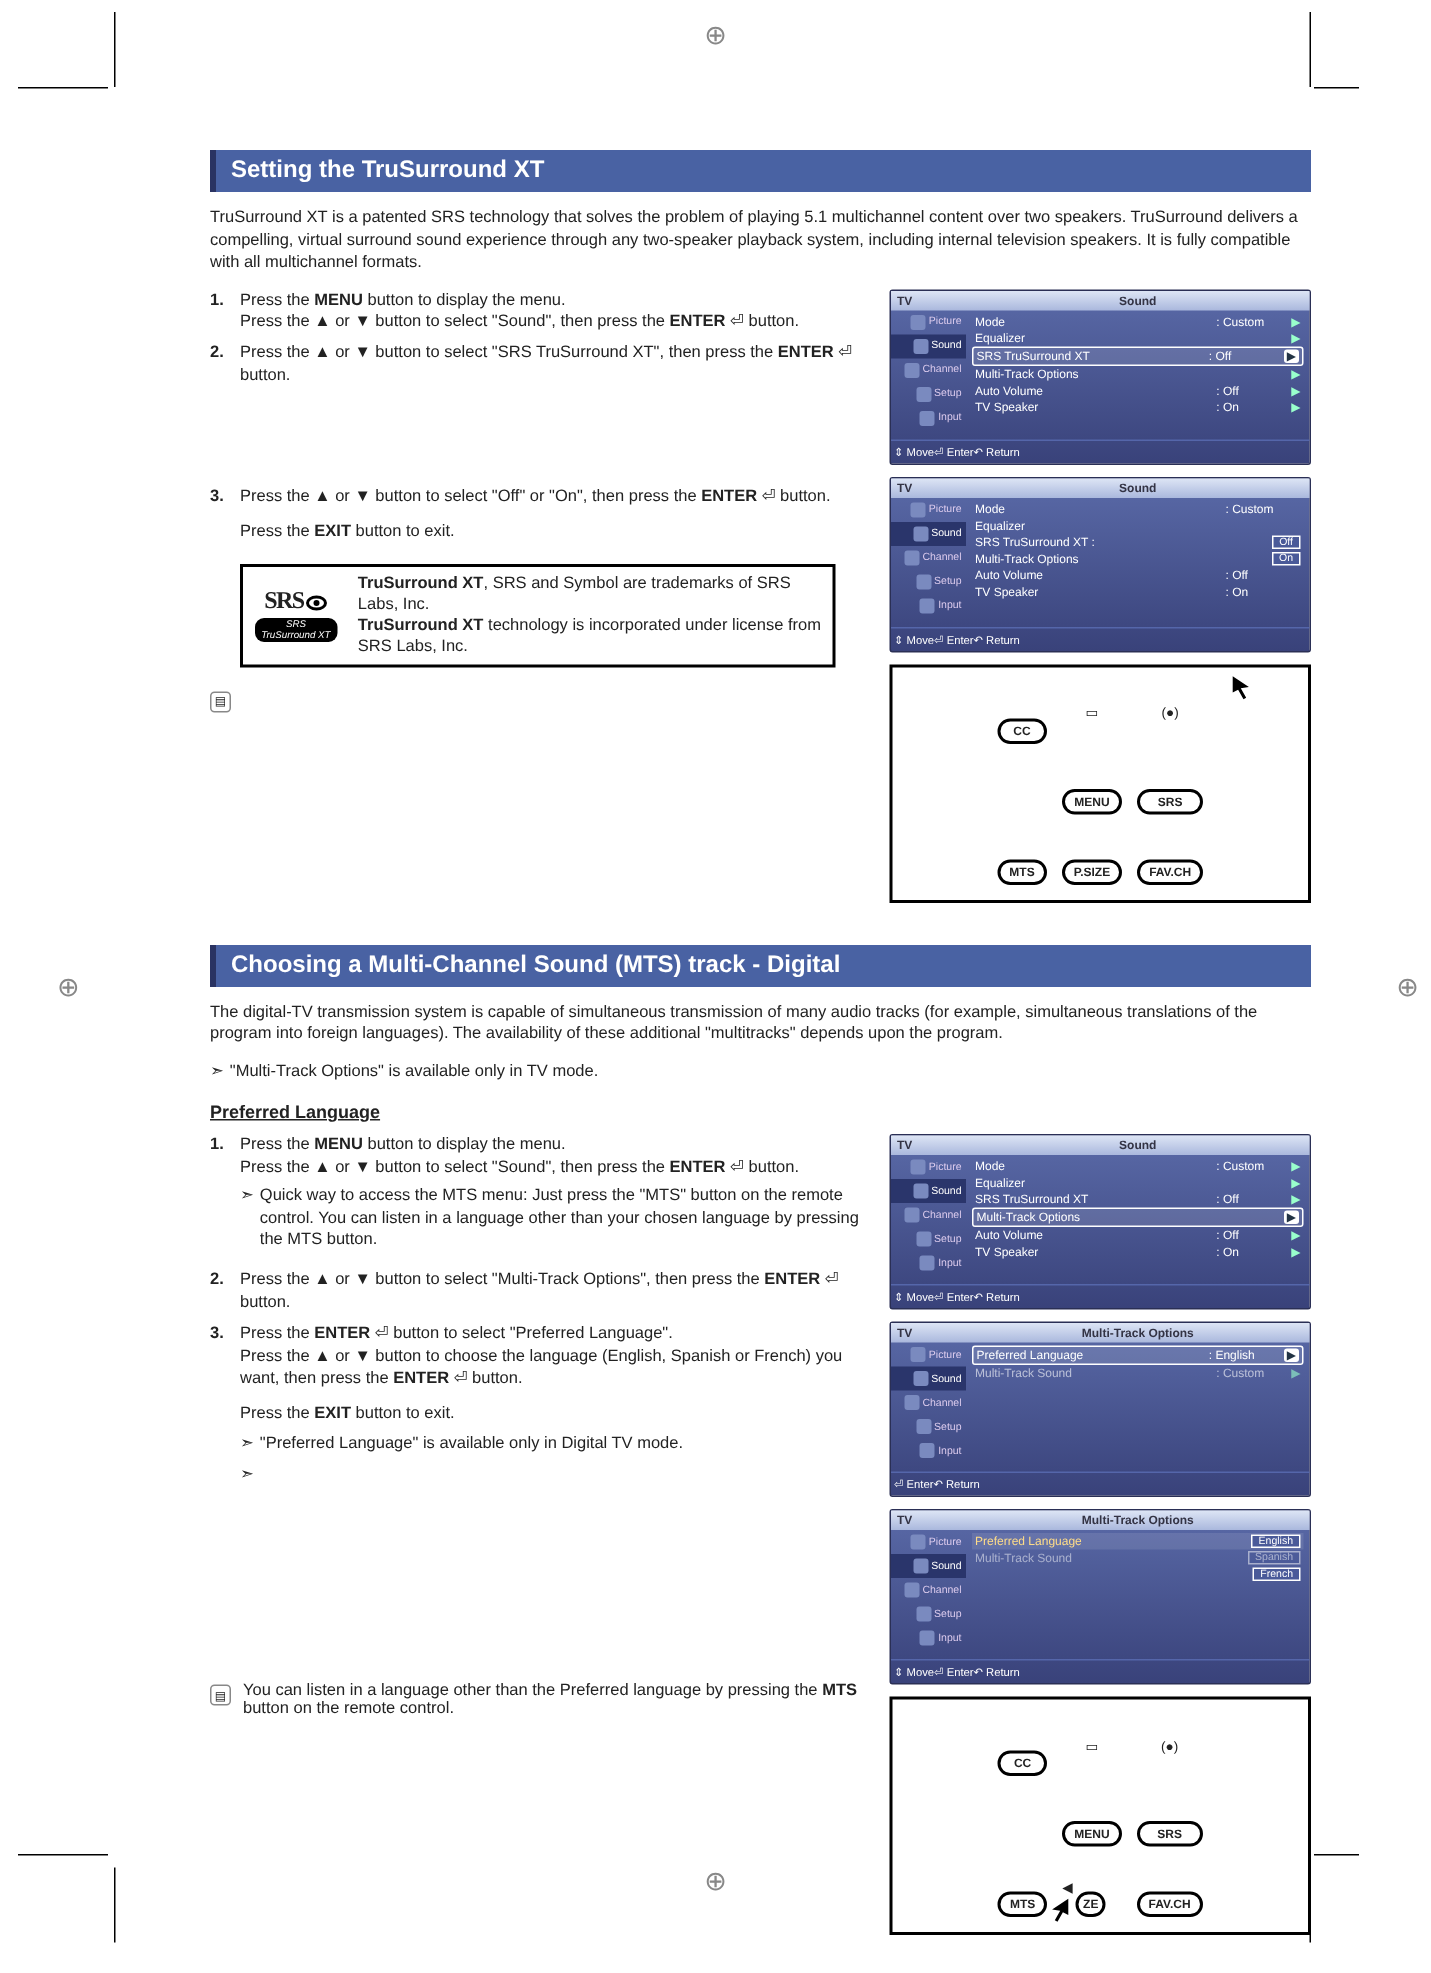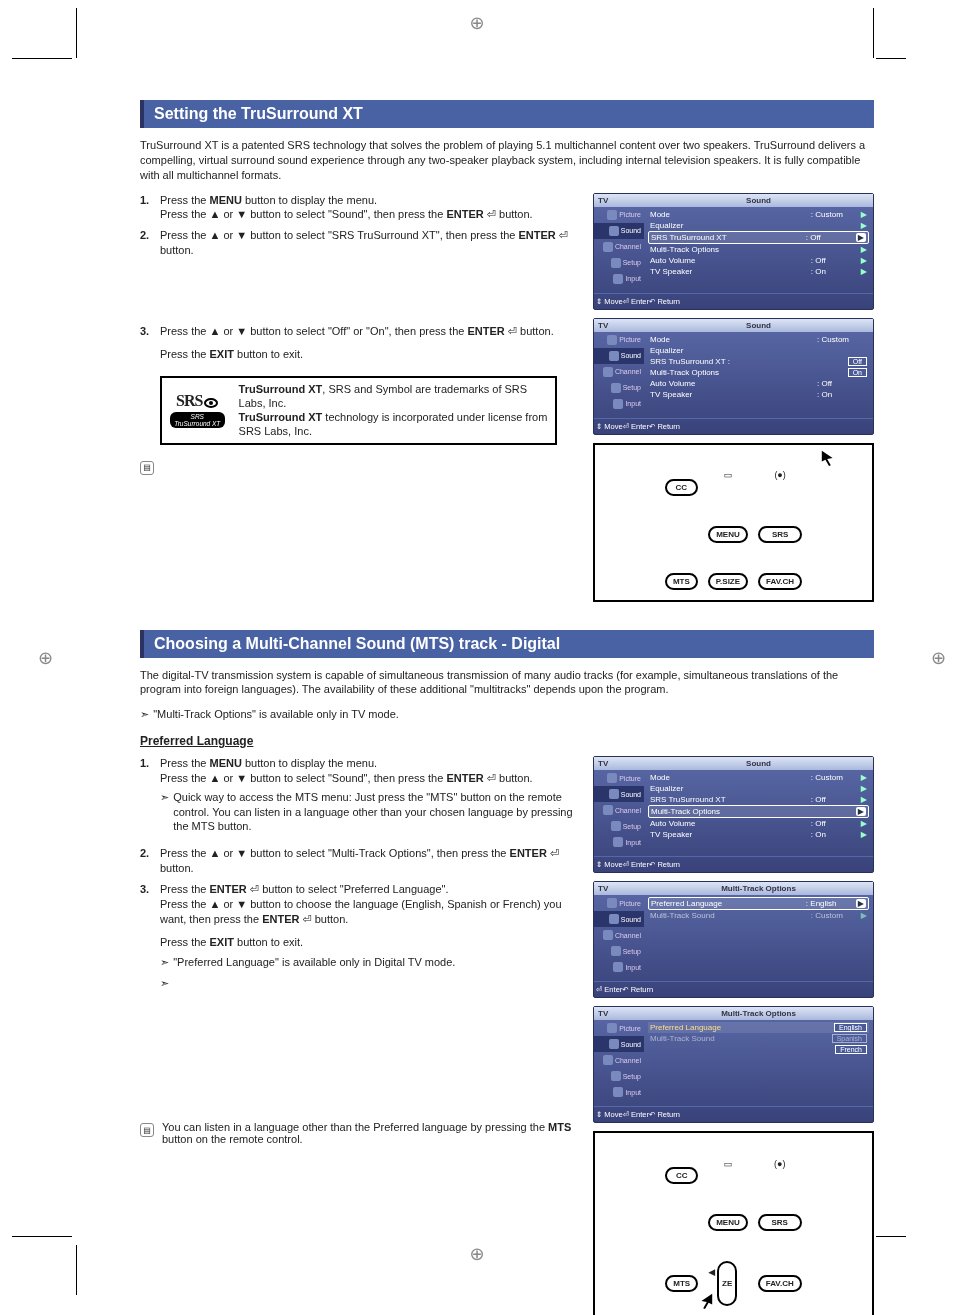--- a/index.html
+++ b/index.html
@@ -515,21 +515,21 @@
         <div class="inner">
           <span class="rbtn">CC</span>
           <span class="rico">▭</span>
           <span class="rico">(●)</span>
           <span></span>
           <span class="rbtn">MENU</span>
           <span class="rbtn">SRS</span>
           <span class="rbtn">MTS</span>
           <span style="display:flex;align-items:center;gap:2px;">
               <span style="font-size:9px">◀</span>
-              <span class="rbtn" style="min-width:18px;padding:16px 3px;">ZE</span>
+              <span class="rbtn" style="min-width:18px;padding:2px 3px;">ZE</span>
             </span>
           <span class="rbtn">FAV.CH</span>
         </div>
       </div>
     </div>
   </div>
 
   <div class="footer-page"><span class="pill">English - 25</span></div>
 </div>
 

